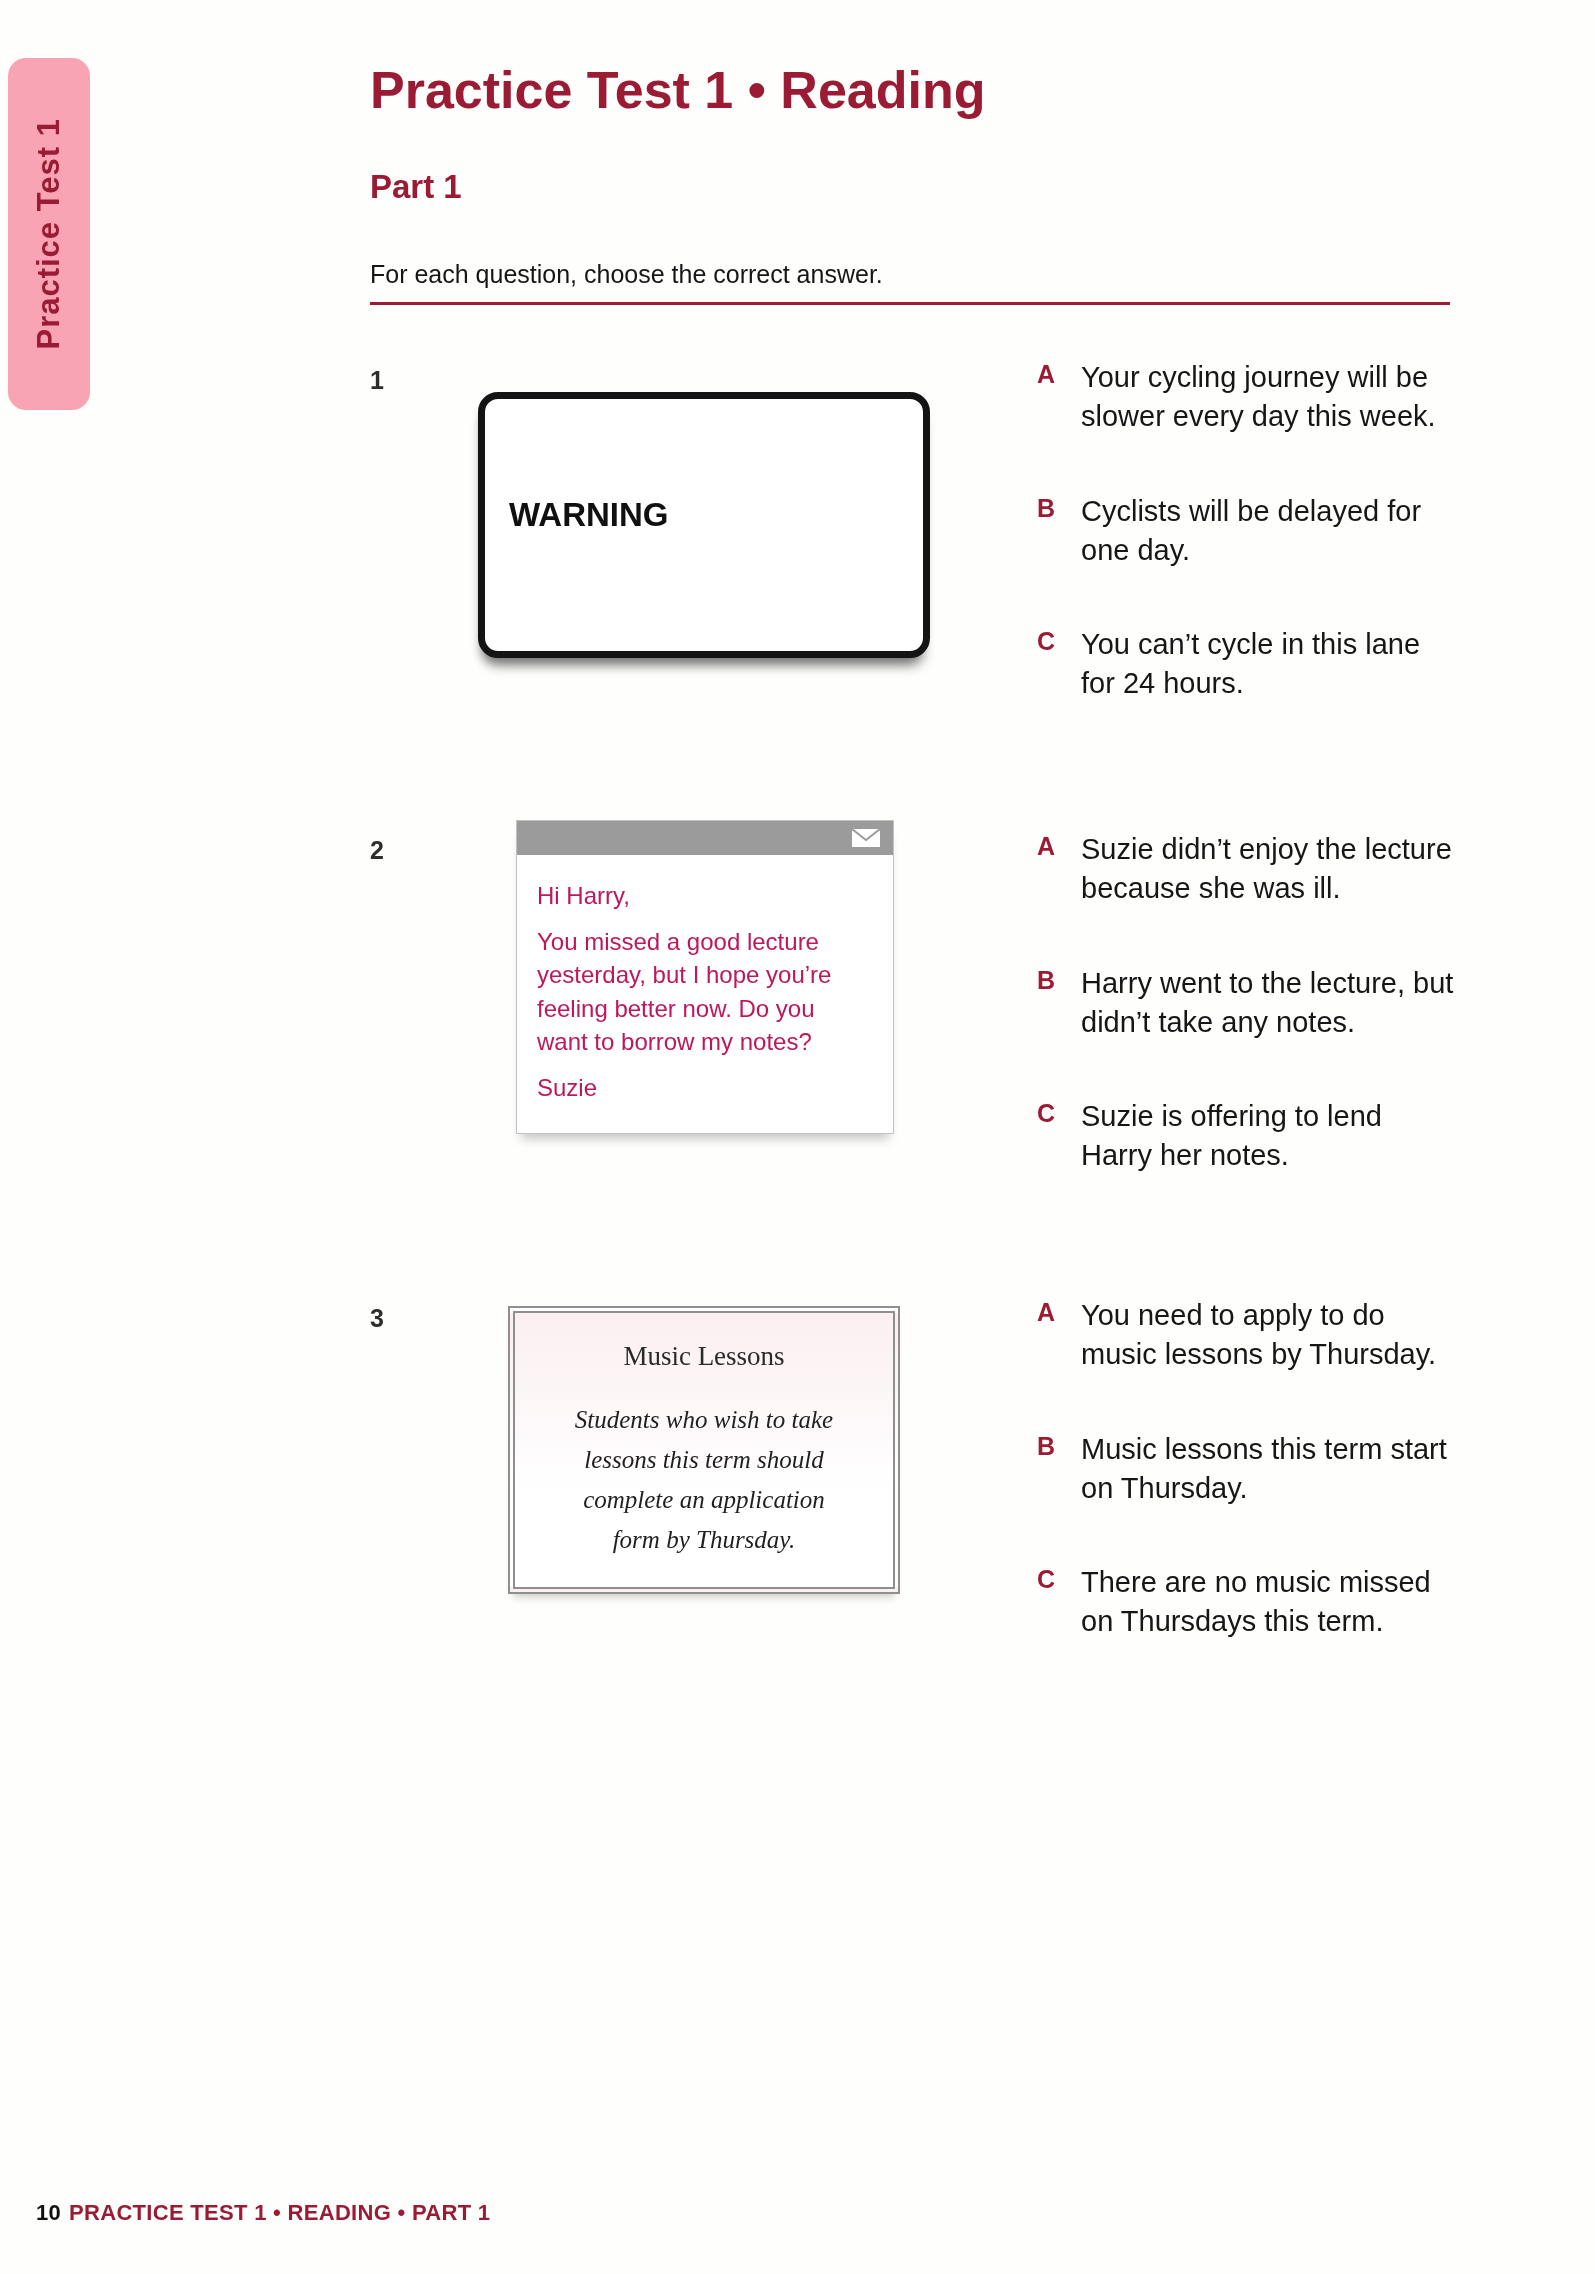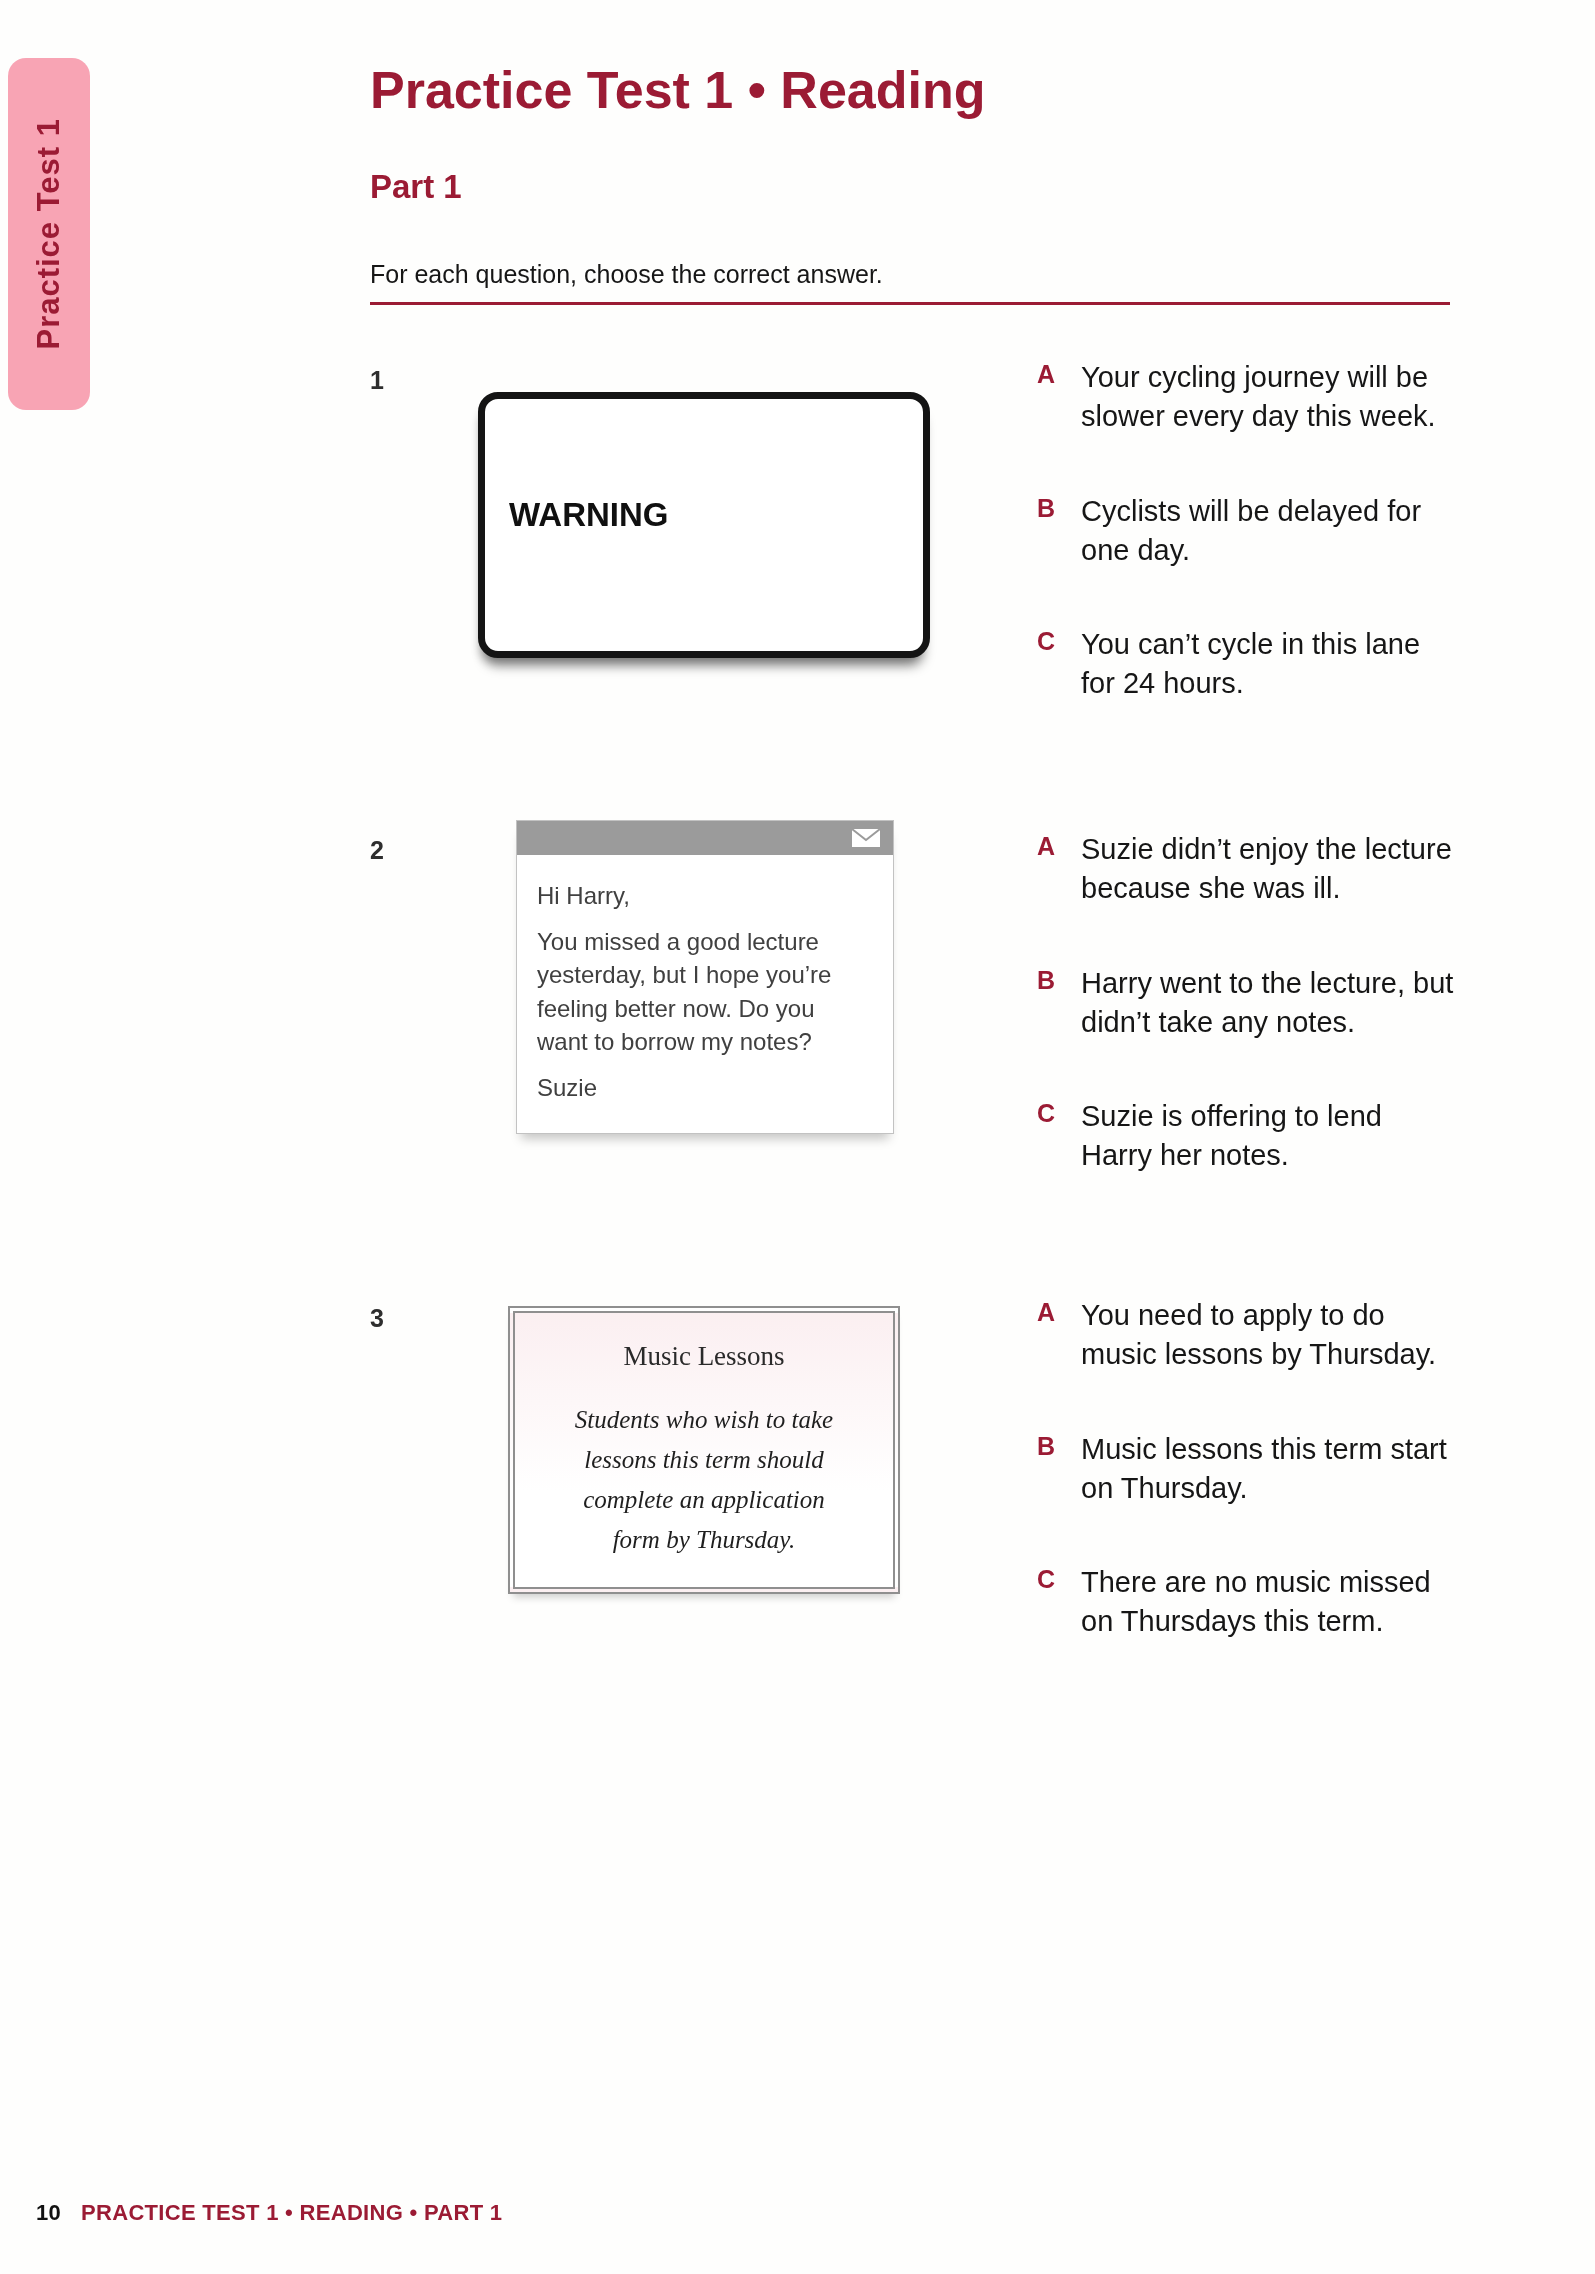--- a/index.html
+++ b/index.html
@@ -70,21 +70,21 @@
     box-shadow:0 10px 10px -5px rgba(0,0,0,0.22);
   }
   .email-bar {
     height:34px; background:#9b9b9b;
     display:flex; align-items:center; justify-content:flex-end;
     padding-right:12px;
   }
   .envelope { display:inline-flex; }
   .email-body {
     padding:24px 20px 28px 20px;
-    font-size:24px; color:#404040; line-height:1.4;
+    font-size:24px; color:#be185d; line-height:1.4;
   }
   .email-greeting { margin-bottom:12px; }
   .email-text { white-space:pre-line; margin-bottom:12px; }
 
   
   .music-box {
     position:absolute; left:508px; top:1306px; width:392px; height:288px;
     border:7px double #8f8f8f;
     background:linear-gradient(180deg, #fbeff1 0%, #ffffff 65%);
     box-shadow:0 8px 8px -5px rgba(0,0,0,0.2);
@@ -111,21 +111,21 @@
     width:44px; flex:0 0 44px;
     font-weight:bold; color:#9b1b34; font-size:25px; line-height:1.34;
   }
   .opt-text { width:378px; font-size:29px; line-height:1.34; color:#161616; }
 
   
   .footer {
     position:absolute; left:36px; top:2200px;
     font-size:22px; font-weight:bold; letter-spacing:0.3px;
   }
-  .footer .num { color:#111111; margin-right:20px; }
+  .footer .num { color:#111111; margin-right:8px; }
   .footer .label { color:#9b1b34; }
 </style>
 </head>
 <body>
 
 <div class="page">
 
   <div class="side-tab">
     <span>Practice Test 1</span>
   </div>

